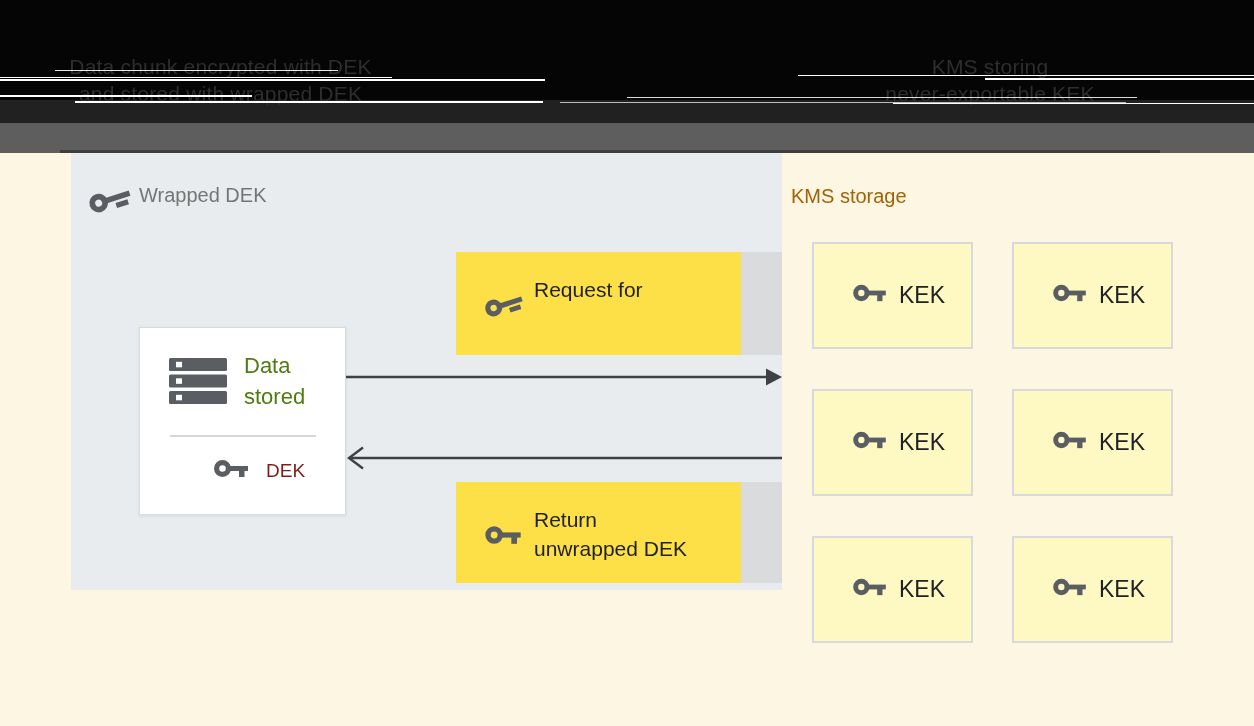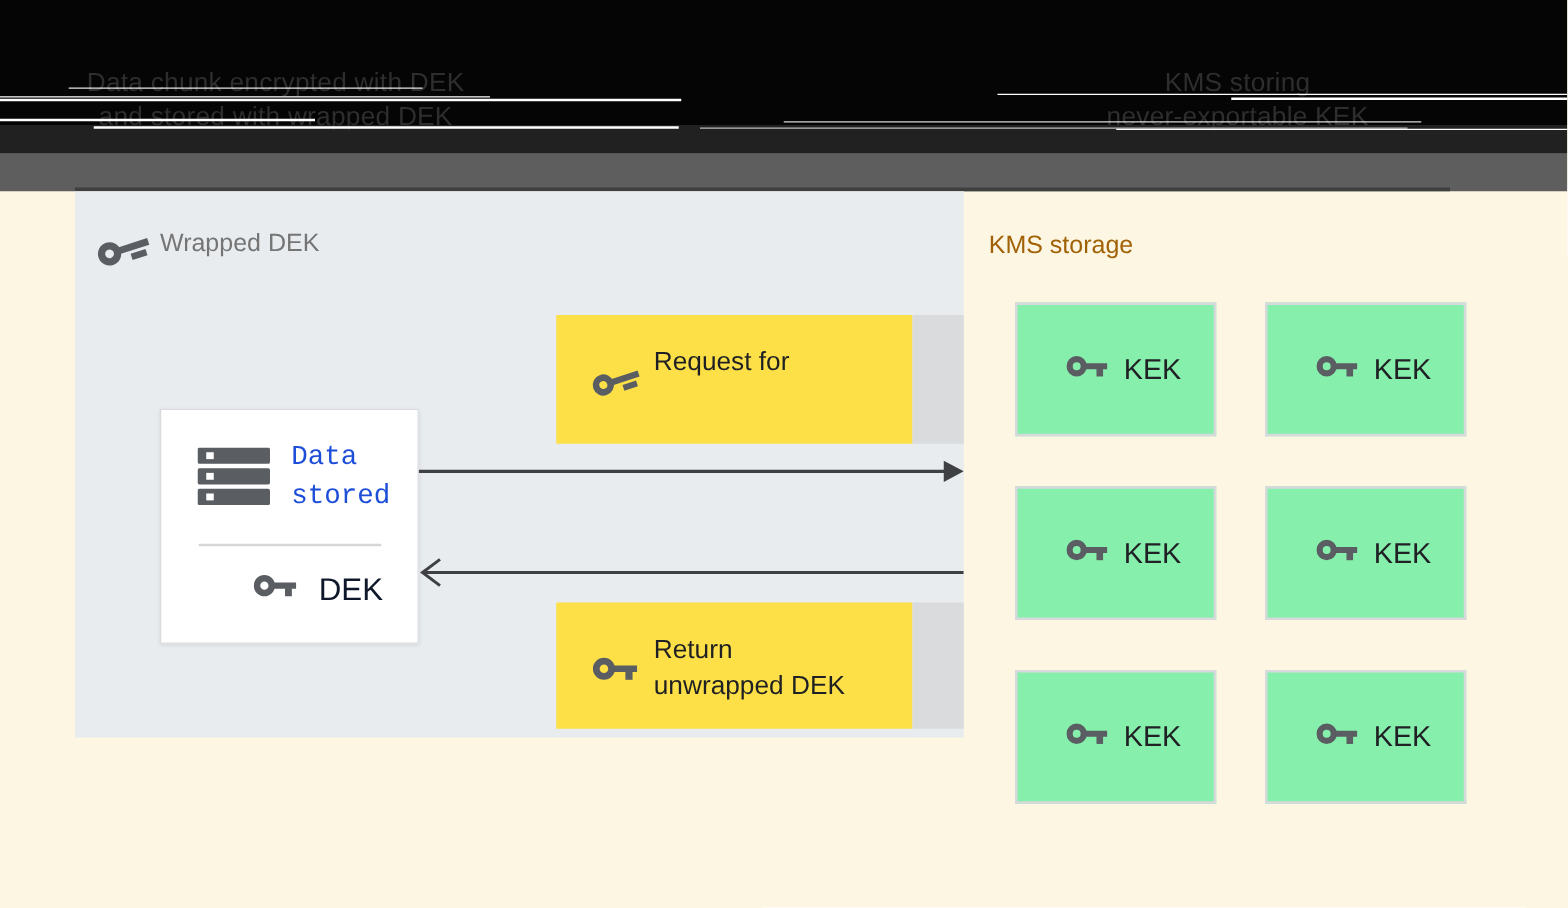--- a/index.html
+++ b/index.html
@@ -19,42 +19,42 @@
     color:#2e2e2e;font-size:21px;line-height:27px;font-weight:500;letter-spacing:.2px;
   }
   .hdr-label.left{left:38px;width:365px;}
   .hdr-label.right{left:830px;width:320px;}
   .gl{position:absolute;background:#fff;}
   .gray-band{position:absolute;left:0;top:123px;width:1254px;height:30px;background:#5e5e5e;}
   .gray-edge{position:absolute;left:60px;top:150px;width:1100px;height:3px;background:#3f3f3f;}
 
   
   .panel{
-    position:absolute;left:60px;top:153px;width:711px;height:437px;
+    position:absolute;left:71px;top:153px;width:711px;height:437px;
     background:#e8ecef;
   }
   .panel-label{
     position:absolute;left:68px;top:31px;
     color:#757575;font-size:20px;
   }
   .panel-label-icon{position:absolute;left:16px;top:25px;}
 
   .databox{
     position:absolute;left:68px;top:174px;width:207px;height:188px;
     background:#fff;border:1px solid #d9dbde;box-sizing:border-box;
     box-shadow:0 1px 3px rgba(60,64,67,.12);
   }
   .server-icon{position:absolute;left:29px;top:30px;}
   .dc-text{
     position:absolute;left:104px;top:22px;
-    color:#1d4ed8;font-size:22px;line-height:31px;font-family:Liberation Mono, monospace;
+    color:#4d7c0f;font-size:22px;line-height:31px;
   }
   .divider{position:absolute;left:30px;top:107px;width:146px;height:2px;background:#d6d6d6;}
   .dek-row{position:absolute;left:56px;top:128px;display:flex;align-items:center;}
-  .dek-row span{margin-left:18px;color:#0f172a;font-size:25px;}
+  .dek-row span{margin-left:18px;color:#7f1d1d;font-size:19px;}
 
   .msgbox{
     position:absolute;width:285px;background:#fde047;box-sizing:border-box;
   }
   .msgbox.request{left:385px;top:99px;height:103px;}
   .msgbox.return{left:385px;top:329px;height:101px;}
   .msg-icon{position:absolute;left:27px;top:32px;}
   .msg-icon.flat{left:29px;top:40px;}
   .msg-text{
     position:absolute;left:78px;top:23px;
@@ -65,21 +65,21 @@
   .tail.return{left:670px;top:329px;height:101px;}
 
   .arrows{position:absolute;left:275px;top:207px;}
 
   
   .kms-label{
     position:absolute;left:791px;top:185px;
     color:#a16207;font-size:20px;
   }
   .kek{
-    position:absolute;width:161px;height:107px;background:#86efac;
+    position:absolute;width:161px;height:107px;background:#fef9c3;
     border:2px solid #d7d9dd;box-sizing:border-box;
     display:flex;align-items:center;justify-content:center;
   }
   .kek span{margin-left:13px;color:#202124;font-size:23px;}
   .kek.r1c1{left:812px;top:242px;}  .kek.r1c2{left:1012px;top:242px;}
   .kek.r2c1{left:812px;top:389px;}  .kek.r2c2{left:1012px;top:389px;}
   .kek.r3c1{left:812px;top:536px;}  .kek.r3c2{left:1012px;top:536px;}
 </style>
 </head>
 <body>

